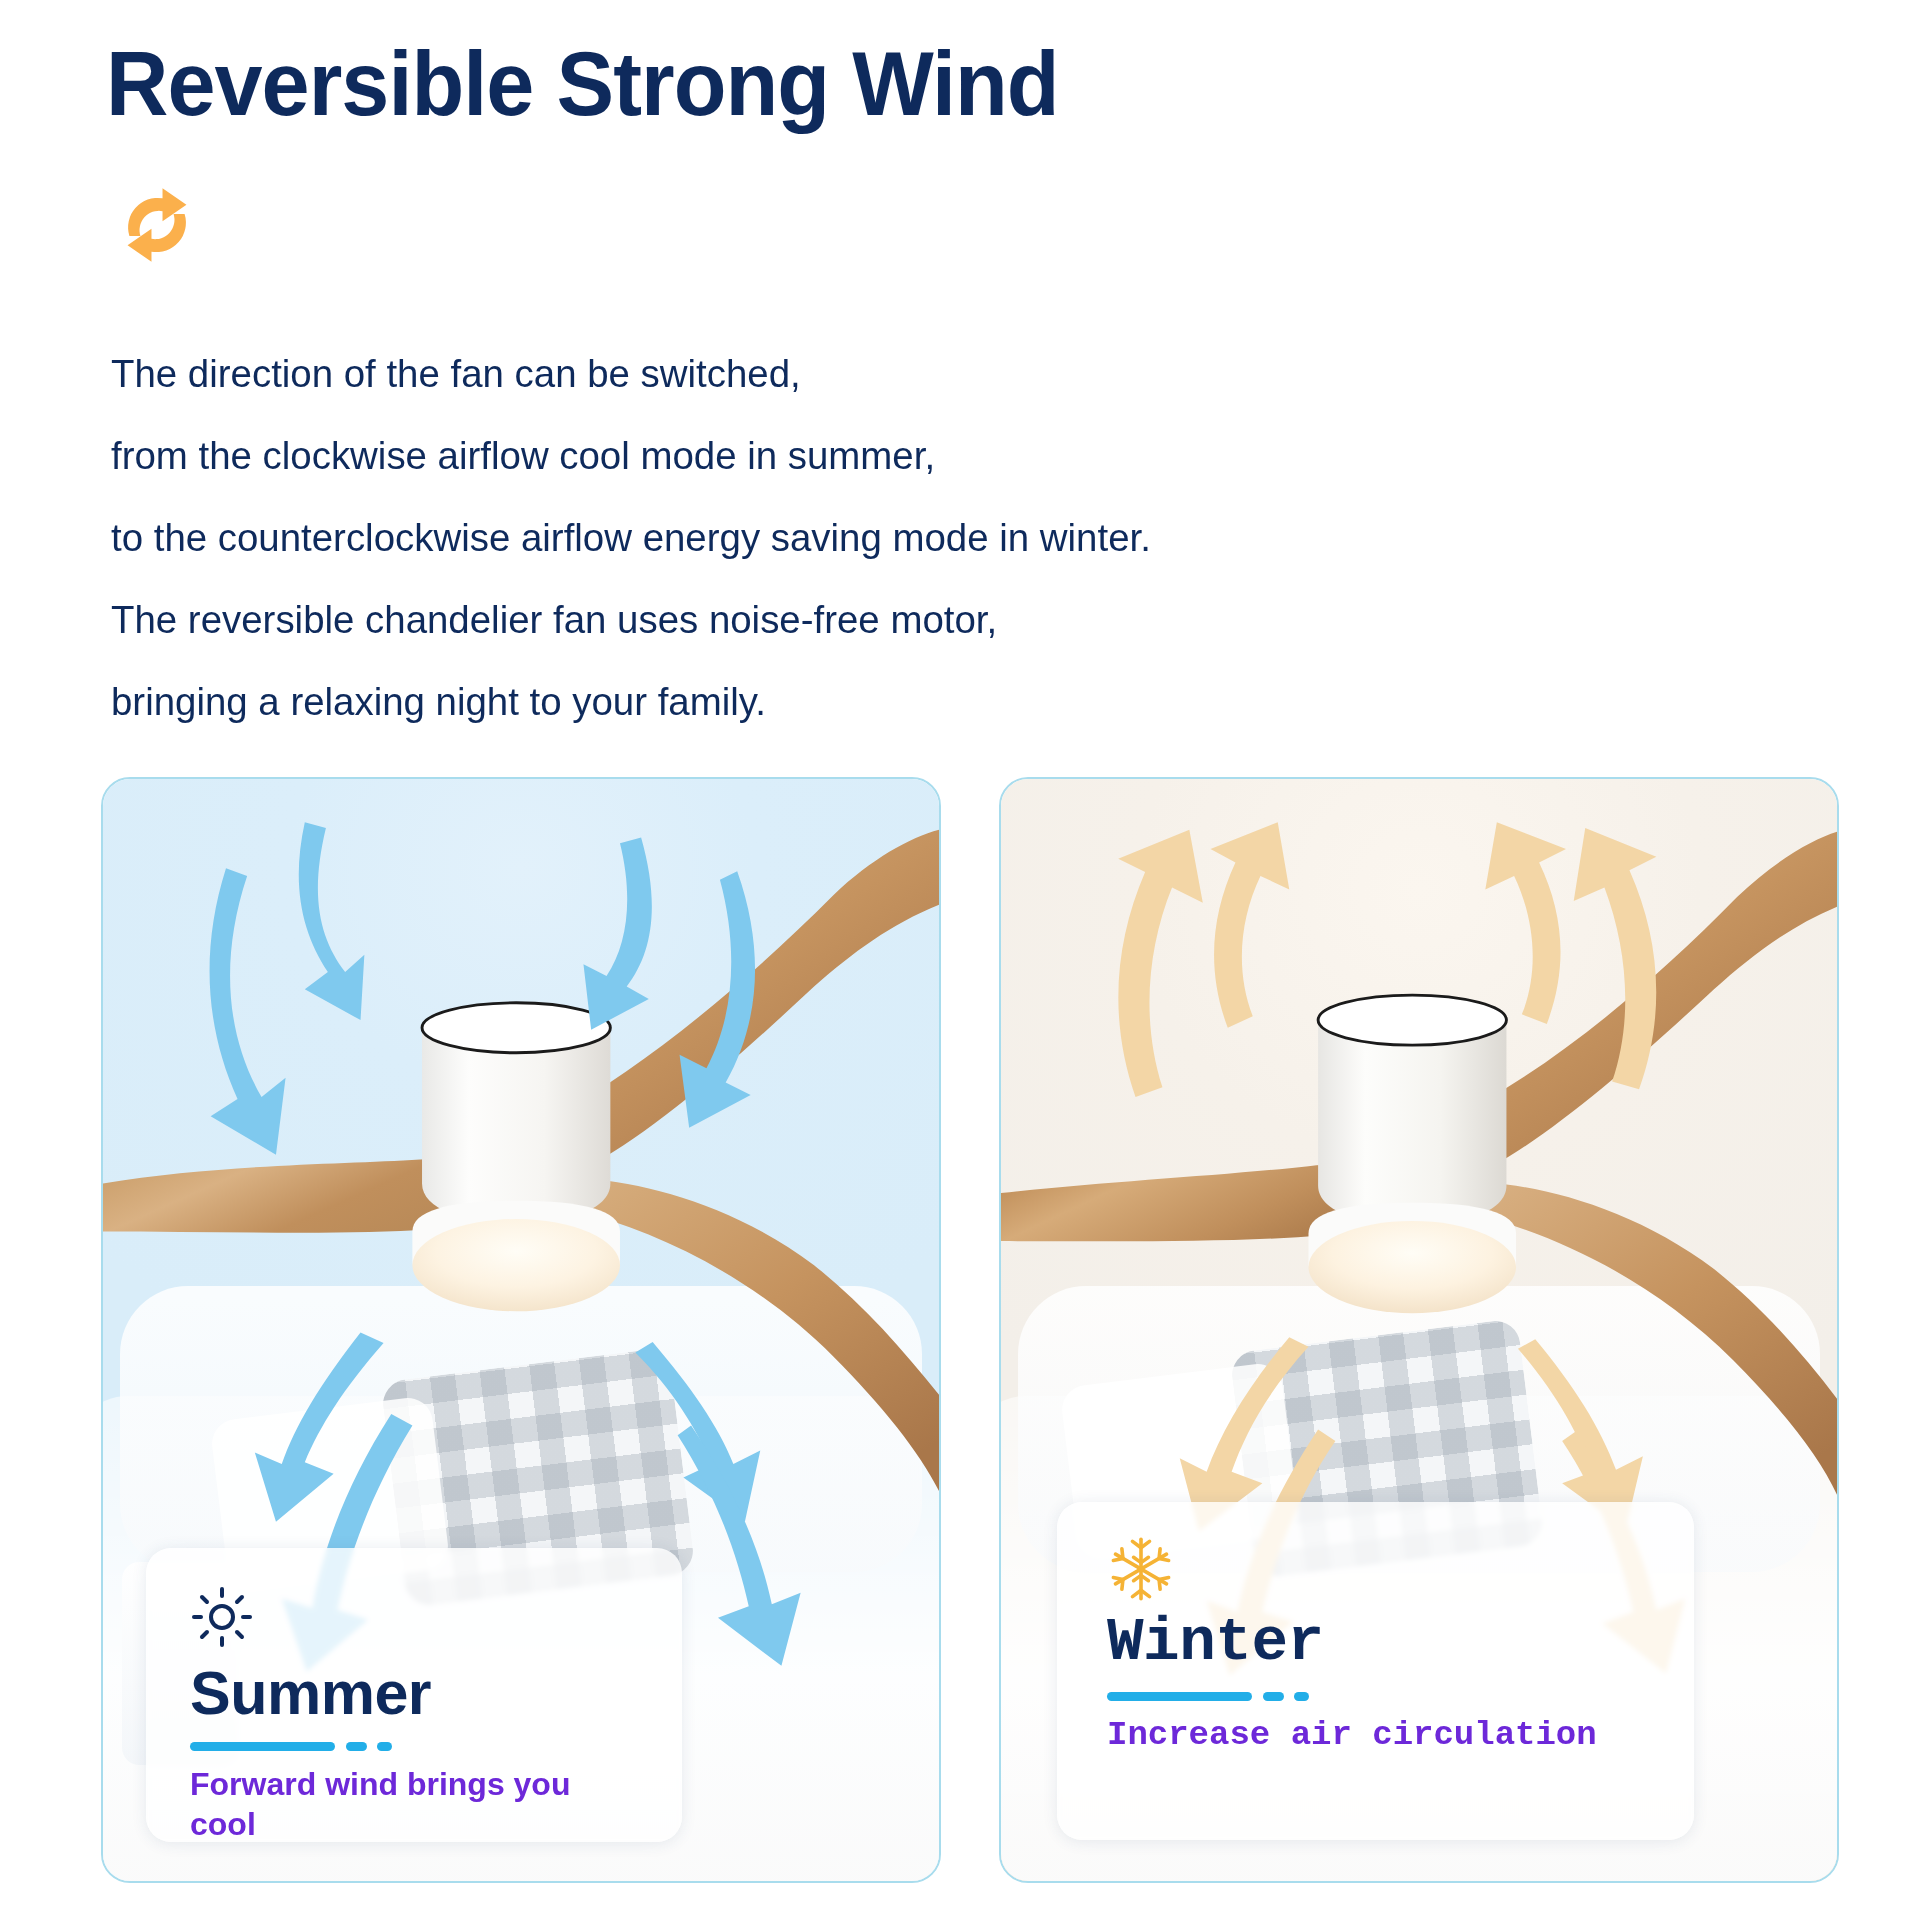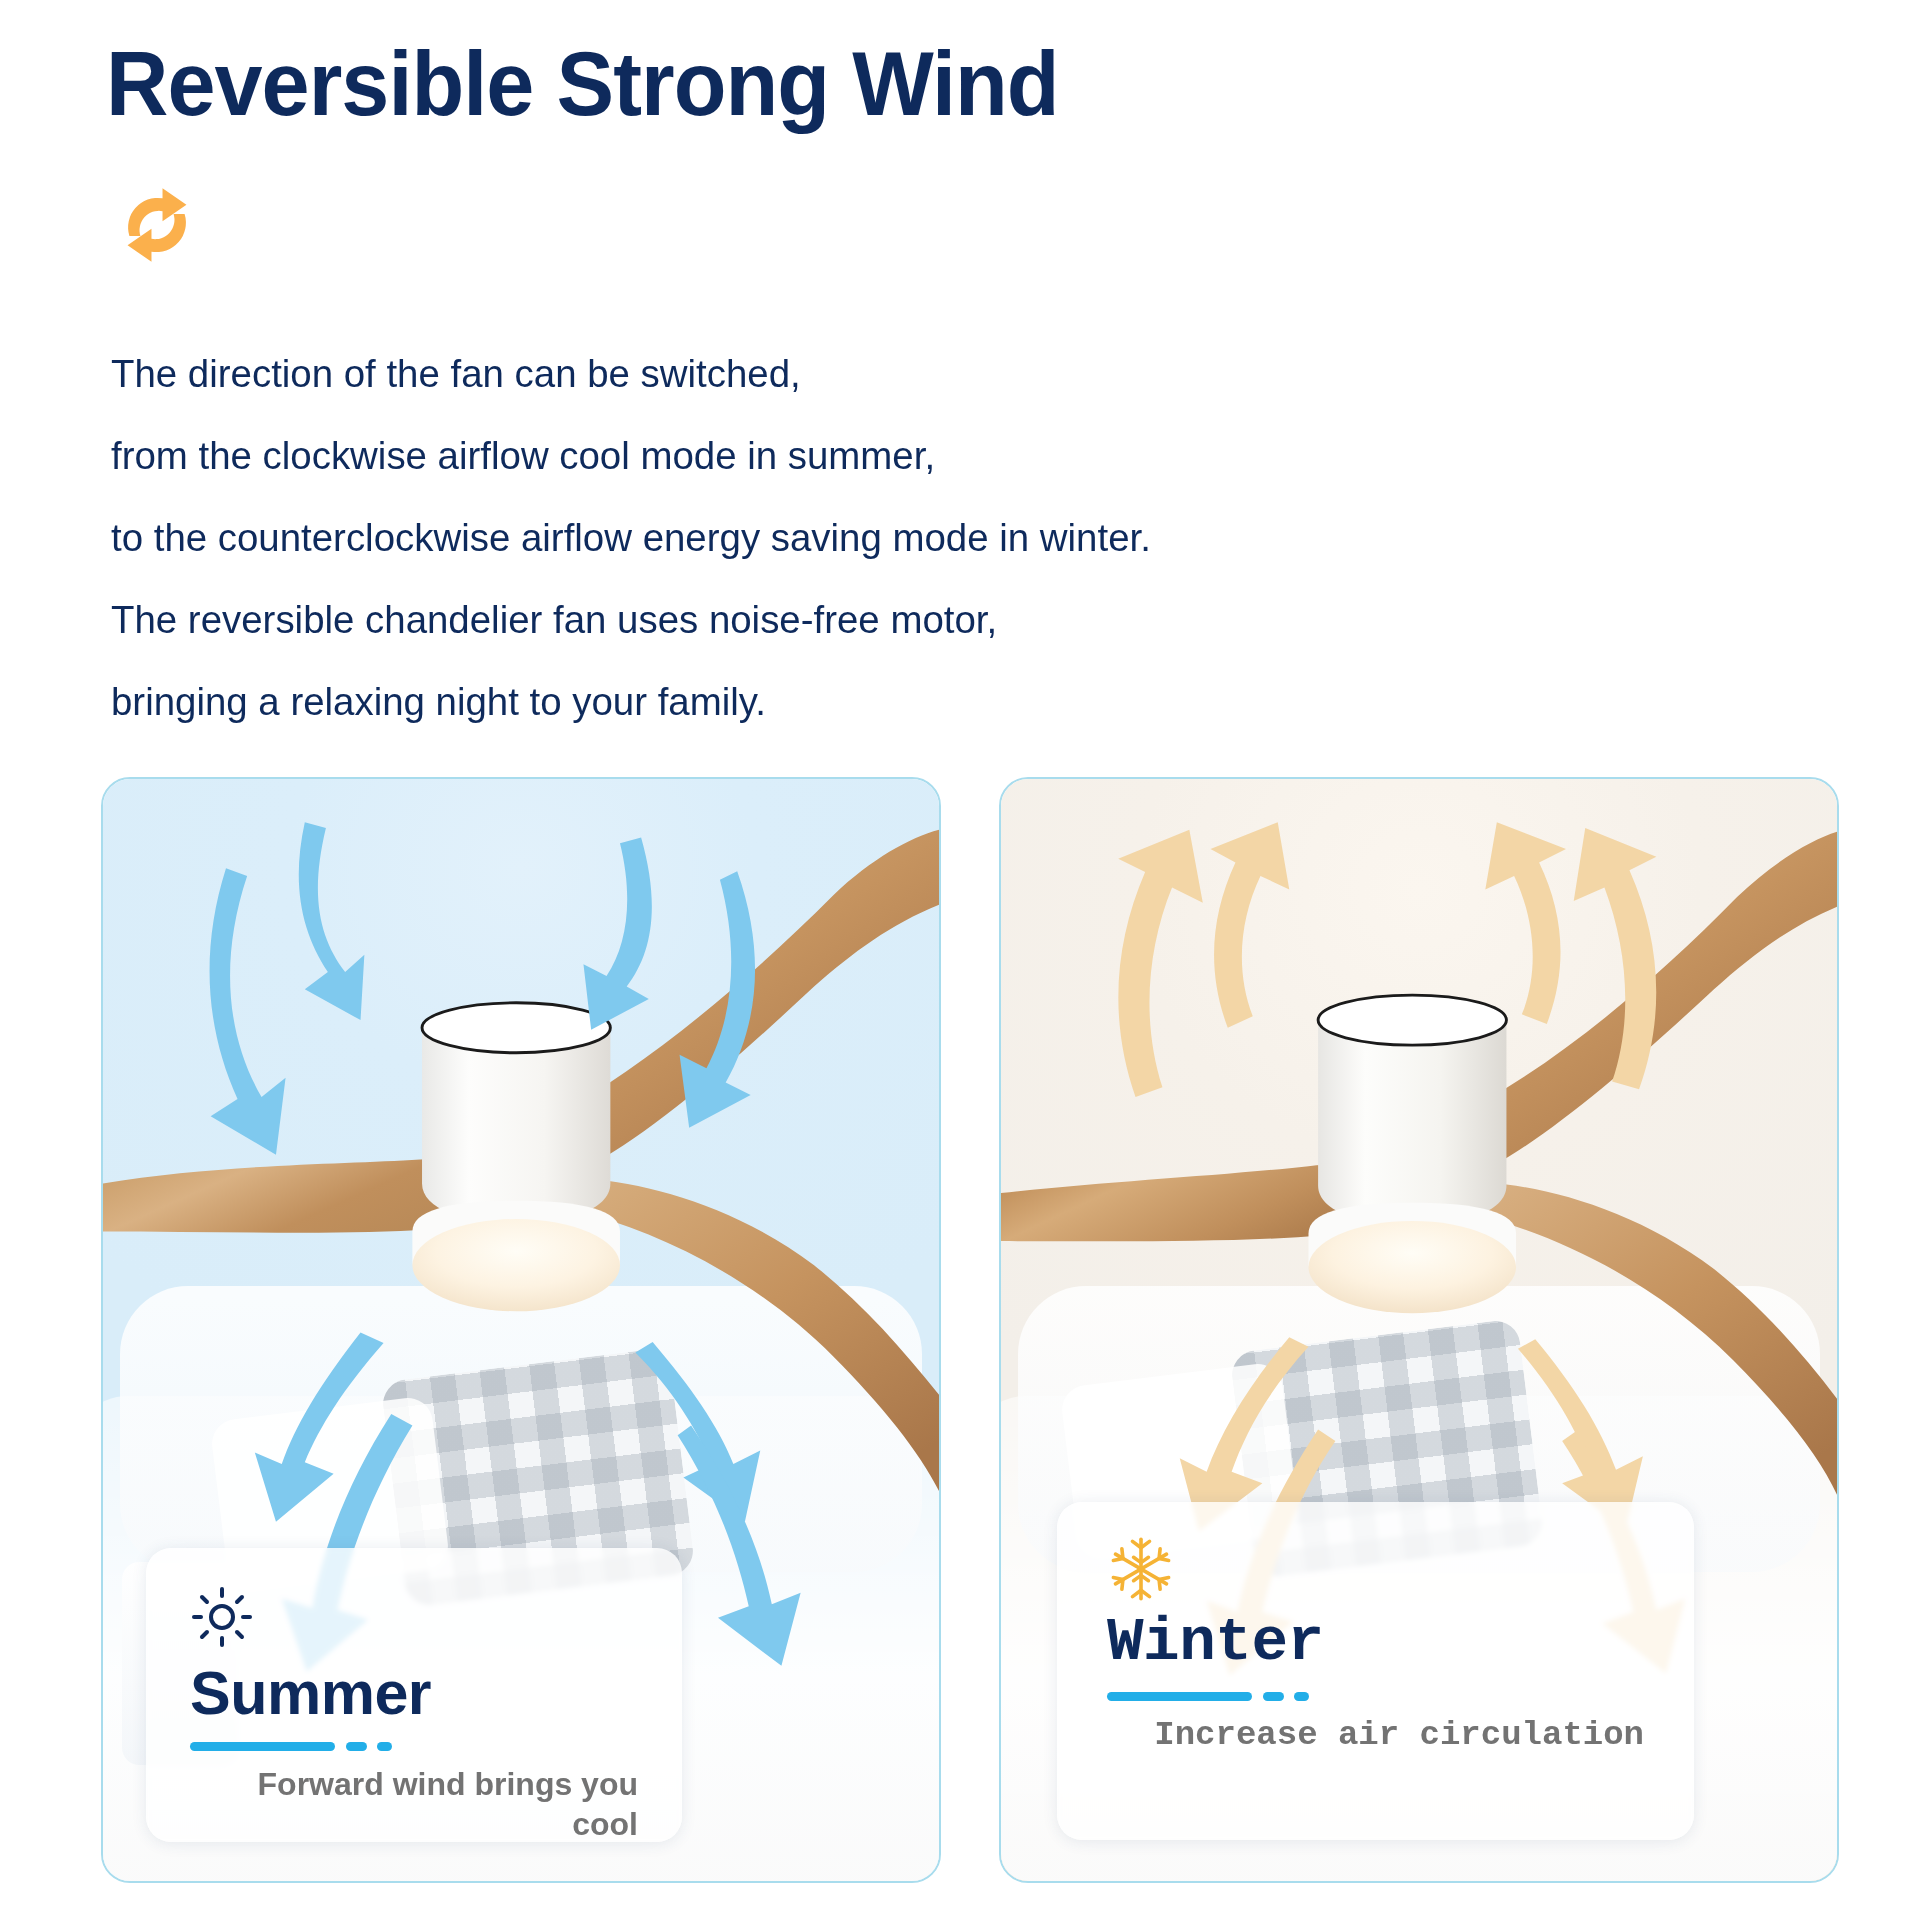--- a/index.html
+++ b/index.html
@@ -101,21 +101,21 @@
     color:#0e2a5c; font-weight:bold; letter-spacing:-0.5px;
   }
   .card-summer .season-name { font-size:61px; line-height:68px; }
   .card-winter .season-name { font-size:61px; line-height:68px; }
 
   .divider { display:flex; align-items:center; gap:10.6px; margin:15.4px 0 13.5px 0; }
   .divider .bar { width:145px; height:8.7px; border-radius:4.8px; background:#22aee8; }
   .divider .dot { width:21px; height:8.7px; border-radius:4.8px; background:#22aee8; }
   .divider .dot.sm { width:14.5px; }
 
-  .card-desc { color:#737373; font-weight:bold; font-size:32px; line-height:40px;text-align:right; }
+  .card-desc { color:#6d28d9; font-weight:bold; font-size:32px; line-height:40px; }
   .card-winter .card-desc { font-size:34px; line-height:42px; }
 </style>
 </head>
 <body>
 
 <div class="page">
 
   <h1 class="title">Reversible Strong Wind</h1>
 
   <div class="reverse-icon">

